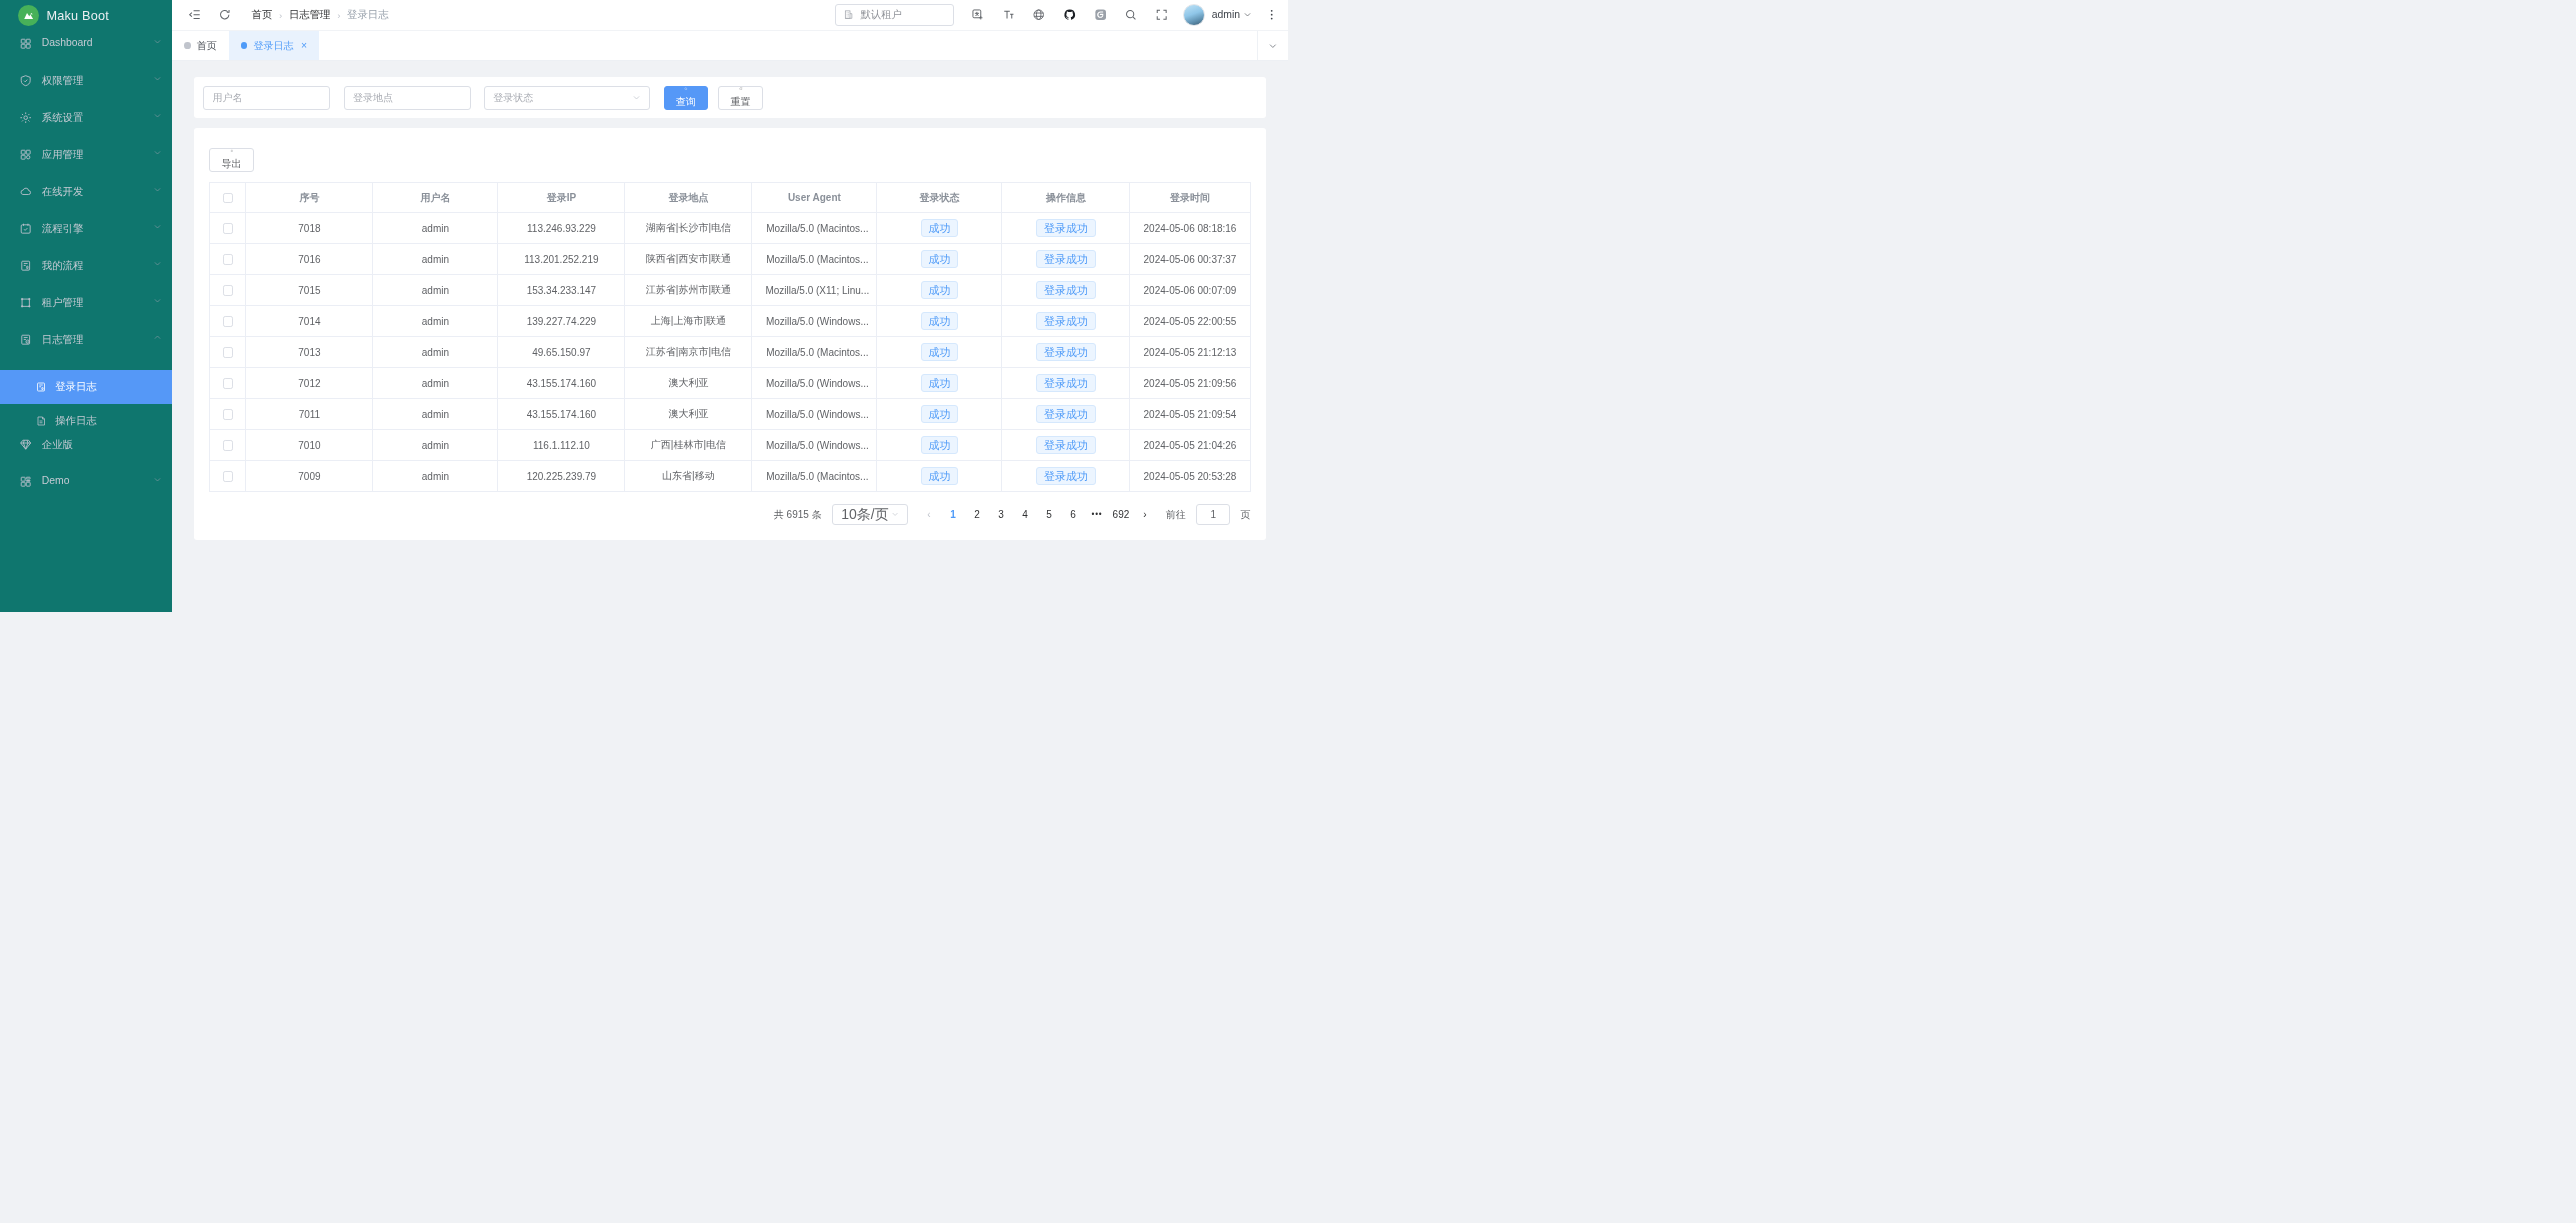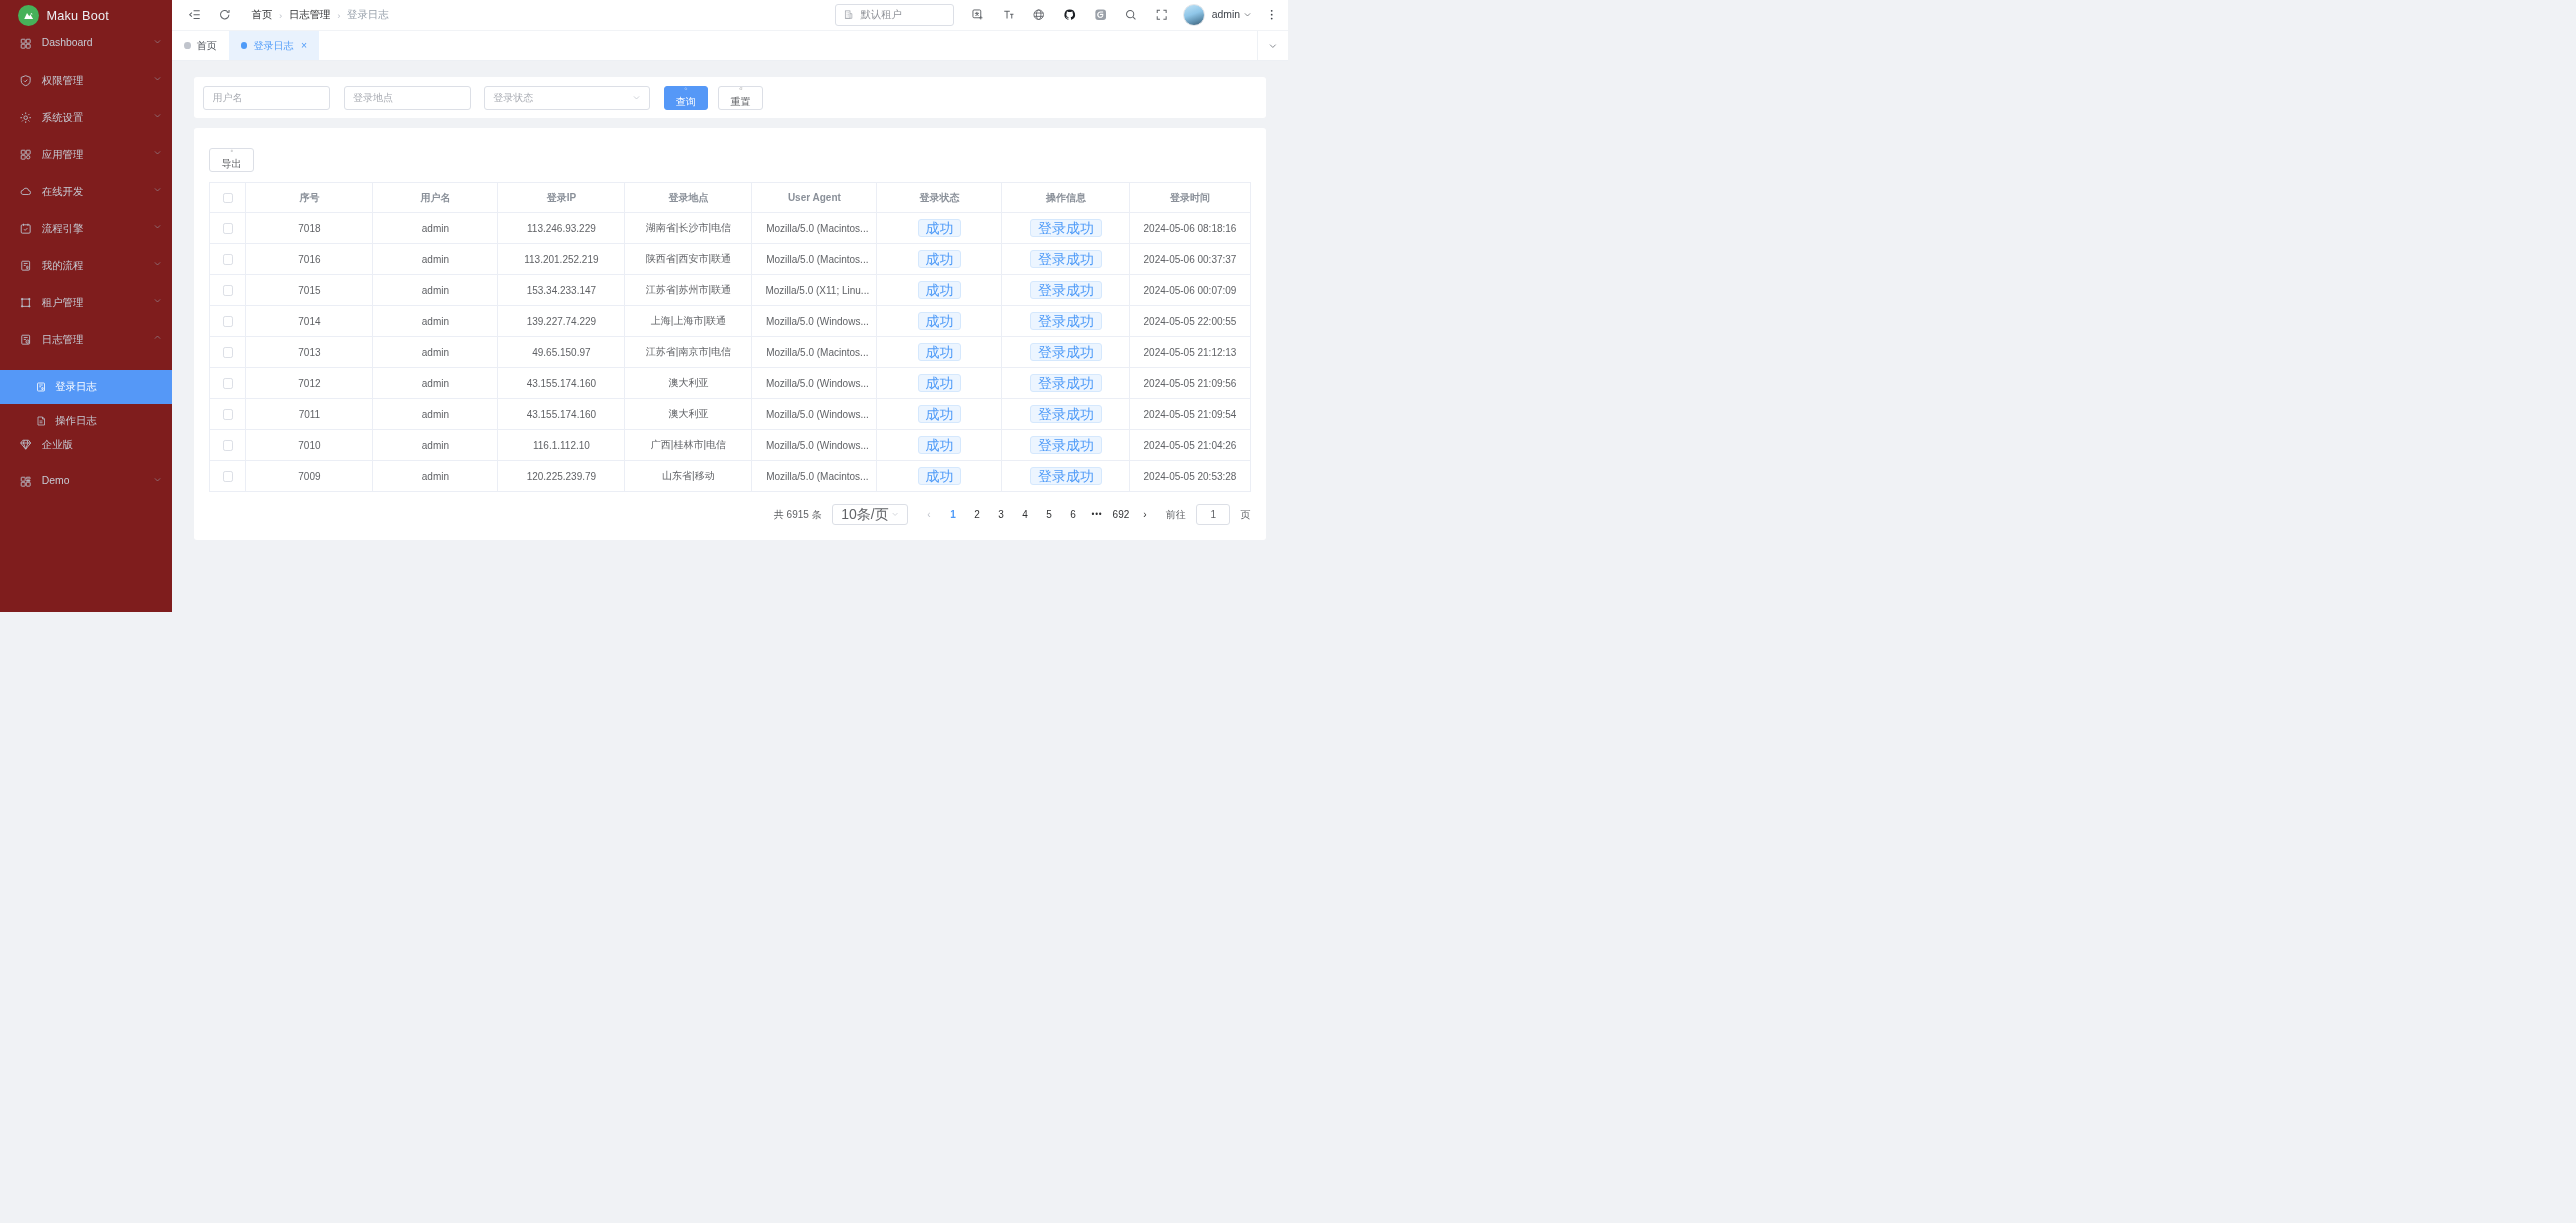--- a/index.html
+++ b/index.html
@@ -1,21 +1,21 @@
 <!DOCTYPE html>
 <html><head>
 <meta charset="utf-8">
 <style>
   * { margin:0; padding:0; box-sizing:border-box; }
   html,body { width:1288px; height:612px; overflow:hidden; background:#f0f2f5;
               font-family:"Liberation Sans","DejaVu Sans",sans-serif; font-size:10.4px; color:#303133; }
   .app { display:flex; width:100%; height:100%; }
 
   
-  .sidebar { width:172px; min-width:172px; background:#7f1d1d; color:#c6cbd4; display:flex; flex-direction:column; }
+  .sidebar { width:172px; min-width:172px; background:#0f766e; color:#c6cbd4; display:flex; flex-direction:column; }
   .logo-row { height:31px; display:flex; align-items:center; padding-left:18px; gap:7.5px; }
   .logo-badge { width:21px; height:21px; border-radius:50%; background:#47b159; display:flex; align-items:center; justify-content:center; }
   .logo-title { color:#eceff3; font-size:12.7px; letter-spacing:0.2px; }
   .menu { flex:1; overflow:hidden; padding-top:6px; }
   .menu-item { height:37px; display:flex; padding:0 10.4px 0 19.4px; gap:9px; cursor:pointer; font-size:10.4px; color:#c6cbd4; }
   .menu-item .mi-label { flex:1; }
   .menu-item svg.mi { width:13.4px; height:13.4px; }
   .chev { width:9px; height:9px; opacity:.75; }
   .submenu-item { height:34px; display:flex; align-items:center; padding-left:35px; gap:8.2px; cursor:pointer; font-size:10.4px; color:#c6cbd4; }
   .submenu-item.active { background:#5598f7; color:#ffffff; }
@@ -55,21 +55,21 @@
   .fake-select { height:24px; border:0.7px solid #dcdfe6; border-radius:3px; padding:0 8.2px; display:flex; align-items:center; justify-content:space-between; color:#a8abb2; font-size:10px; cursor:pointer; background:#fff; }
   .btn { height:24px; border-radius:3px; display:inline-flex; align-items:center; justify-content:center; gap:4.5px; font-size:10px; cursor:pointer; border:0.7px solid #dcdfe6; background:#fff; color:#606266; padding:0 11.2px; font-family:inherit;flex-direction:column; }
   .btn-primary { background:#5598f7; border-color:#5598f7; color:#fff; }
 
   .table-card { margin-top:10.4px; padding:15px; }
   table { width:100%; border-collapse:collapse; table-layout:fixed; margin-top:10.4px; font-size:10px; }
   th,td { border:0.7px solid #ebeef5; text-align:center; color:#606266; height:31px; padding:0 4.5px; overflow:hidden; white-space:nowrap; }
   th { height:30px; color:#8a9099; font-weight:bold; background:#fff; }
   td.ua { text-align:center; padding-left:10.4px; }
   .cbx { display:inline-block; width:10.4px; height:10.4px; border:0.7px solid #dcdfe6; border-radius:2.2px; background:#fff; vertical-align:middle; cursor:pointer; }
-  .badge { display:inline-block; padding:0 6.7px; line-height:16.4px; font-size:14px; color:#4f9bf8; background:#ecf5ff; border:0.7px solid #d5e8fd; border-radius:3px; }
+  .badge { display:inline-block; padding:0 6.7px; line-height:16.4px; font-size:11px; color:#4f9bf8; background:#ecf5ff; border:0.7px solid #d5e8fd; border-radius:3px; }
 
   .pager { margin-top:12px; display:flex; align-items:center; justify-content:flex-end; gap:10.4px; color:#606266; font-size:10px; }
   .page-size { width:76px; height:21px; font-size:14px; color:#606266; }
   .page-list { display:flex; align-items:center; gap:3px; }
   .page-num { min-width:21px; height:21px; display:flex; align-items:center; justify-content:center; cursor:pointer; color:#303133; font-size:10px; }
   .page-num.active { color:#4f9bf8; font-weight:bold; cursor:default; }
   .page-arrow { color:#303133; } .page-arrow.disabled { color:#c0c4cc; cursor:default; }
   .goto-input { width:34px; height:21px; border:0.7px solid #dcdfe6; border-radius:3px; text-align:center; font-size:10px; color:#606266; outline:none; font-family:inherit; }
 </style>
 </head>

